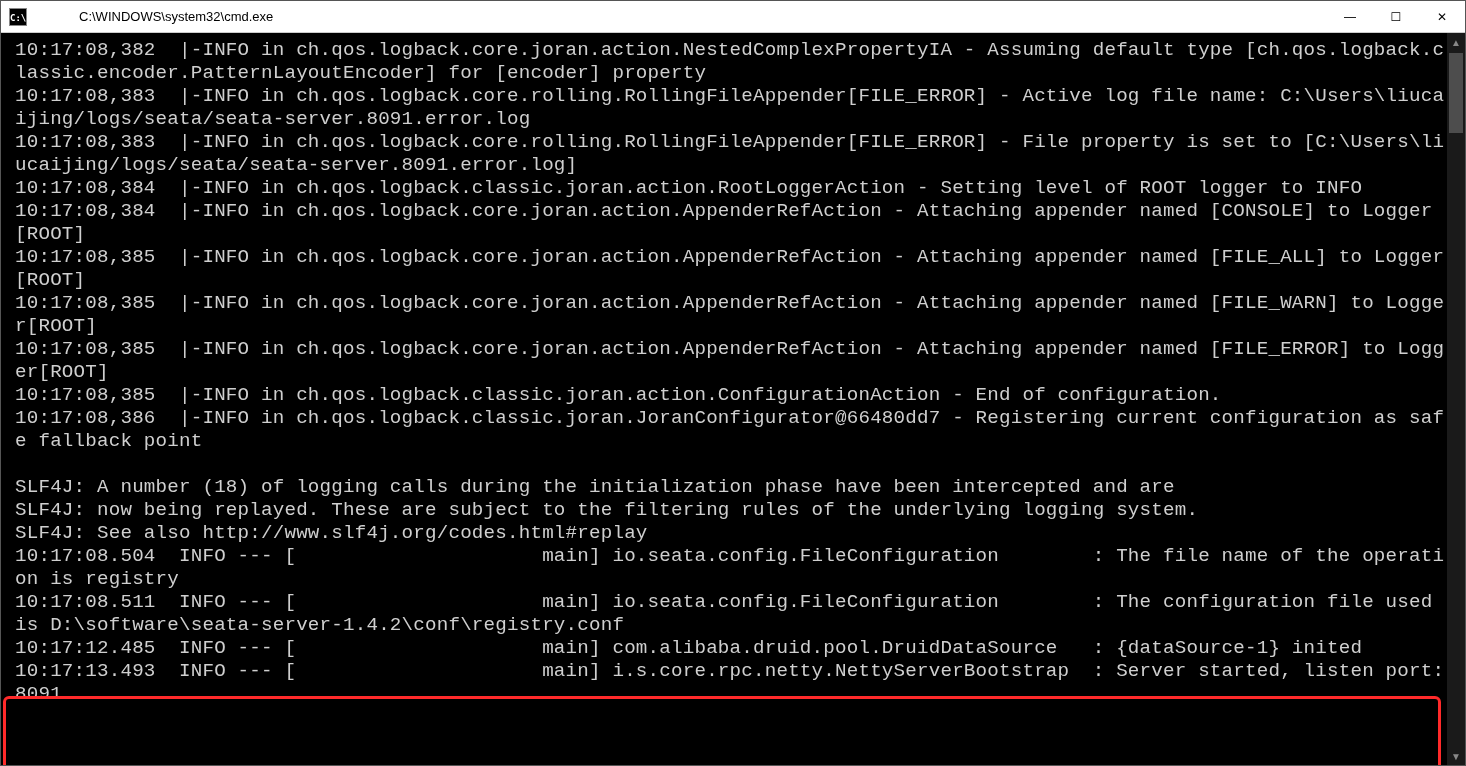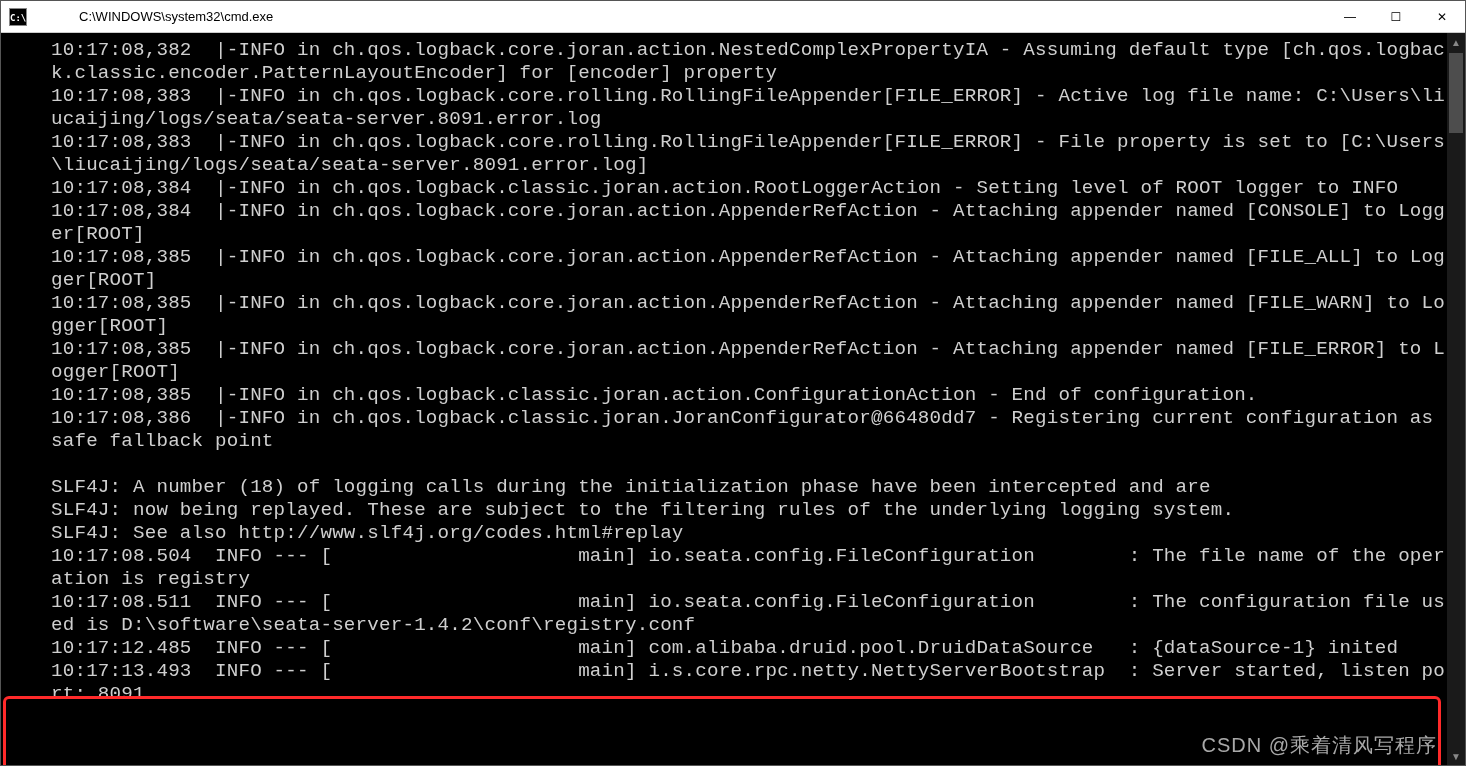--- a/index.html
+++ b/index.html
@@ -4,21 +4,21 @@
 <style>
   * { margin: 0; padding: 0; box-sizing: border-box; }
   html, body { width: 1466px; height: 766px; overflow: hidden; font-family: "Segoe UI", Tahoma, sans-serif; background: #fff; }
   .window { width: 100%; height: 100%; display: flex; flex-direction: column; border: 1px solid #555; }
   .titlebar { height: 32px; background: #fff; display: flex; align-items: center; border-bottom: 1px solid #ccc; }
   .titlebar .app-icon { width: 18px; height: 18px; margin: 0 6px 0 8px; background: #000; color: #fff; font: bold 9px/18px monospace; text-align: center; border: 1px solid #888;}
   .titlebar .title { font-size: 13px; color: #000; flex: 0 0 auto; margin-left: 46px; }
   .titlebar .spacer { flex: 1 1 auto; }
   .titlebar .winbtn { width: 46px; height: 32px; display: flex; align-items: center; justify-content: center; font-size: 12px; color: #000; }
   .console-area { flex: 1 1 auto; background: #000; color: #cfcfcf; position: relative; overflow: hidden; }
-  .console-inner { position: absolute; inset: 0 18px 0 0; padding: 6px 0 6px 6px; margin-left: 44px; }
+  .console-inner { position: absolute; inset: 0 18px 0 0; padding: 6px 0 6px 14px; }
   pre.console { margin: 0; white-space: pre-wrap; word-break: break-all; font-family: "NSimSun","SimSun","Consolas","Courier New",monospace; font-size: 19.2px; line-height: 23px; color: #cfcfcf; letter-spacing: 0.2px;}
   .highlight-box { position: absolute; border: 3px solid #ff2a2a; border-radius: 6px; pointer-events: none; }
   .scrollbar { position: absolute; top: 0; right: 0; bottom: 0; width: 18px; background: #1a1a1a; }
   .scrollbar .arrow { position: absolute; left: 0; right: 0; height: 18px; display:flex; align-items:center; justify-content:center; color:#888; font-size:10px; background:#1a1a1a;}
   .scrollbar .arrow.up { top: 0; }
   .scrollbar .arrow.down { bottom: 0; }
   .scrollbar .thumb { position: absolute; left: 2px; right: 2px; top: 20px; height: 80px; background: #4d4d4d; }
   .watermark { position: absolute; right: 28px; bottom: 6px; color: rgba(210,210,210,0.8); font-family: "Microsoft YaHei","SimHei",sans-serif; font-size: 20px; pointer-events: none; letter-spacing: 1px;}
 </style>
 </head>
@@ -58,16 +58,15 @@
     </div>
 
     <div class="highlight-box" id="highlight-box" style="left: 2px; top: 663px; width: 1438px; height: 76px;"></div>
 
     <div class="scrollbar">
       <div class="arrow up">▲</div>
       <div class="thumb"></div>
       <div class="arrow down">▼</div>
     </div>
 
-    <div class="watermark">CSDN @乘着清风写程序</div>
   </div>
 
 </div>
 
 </body></html>

